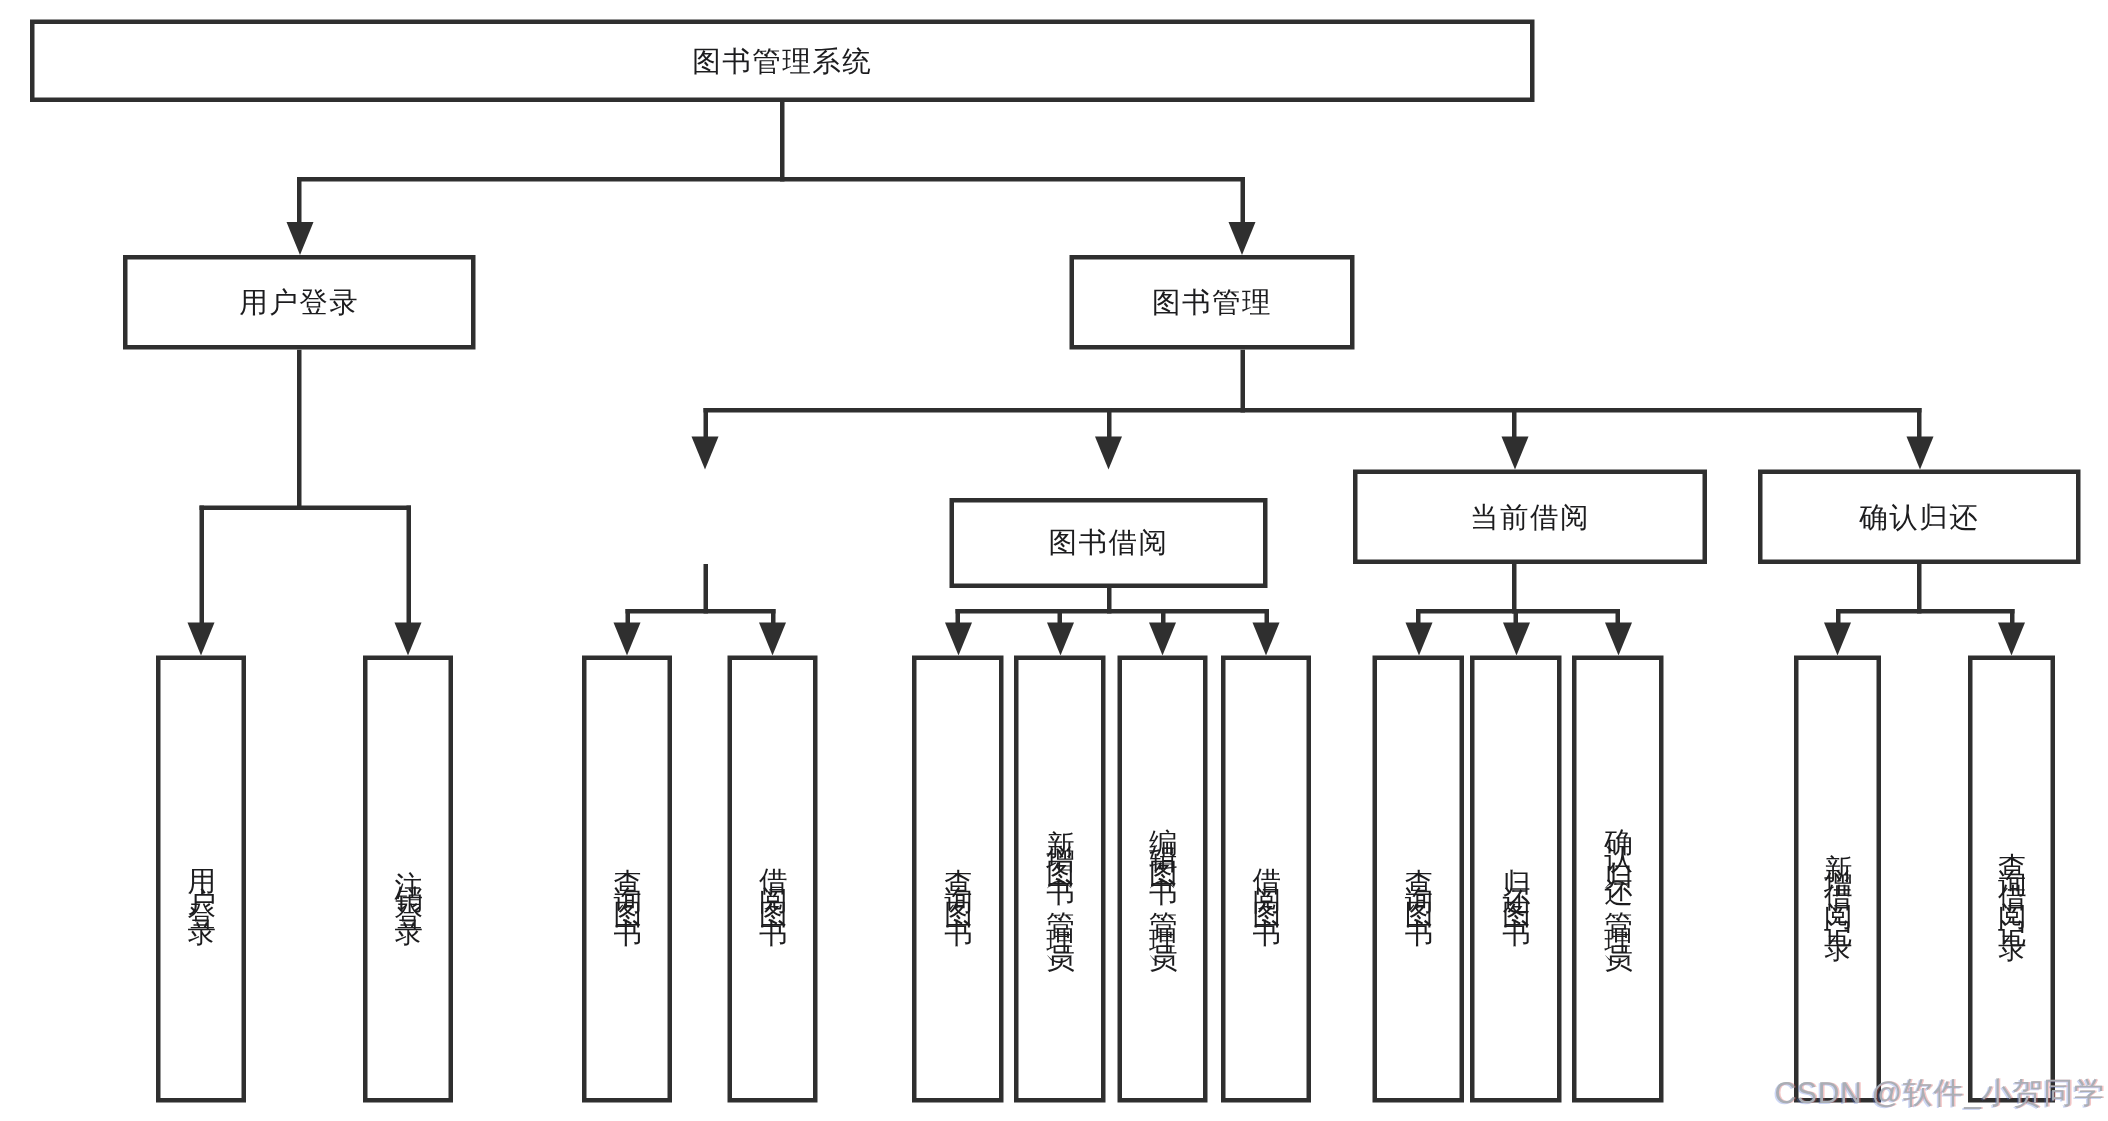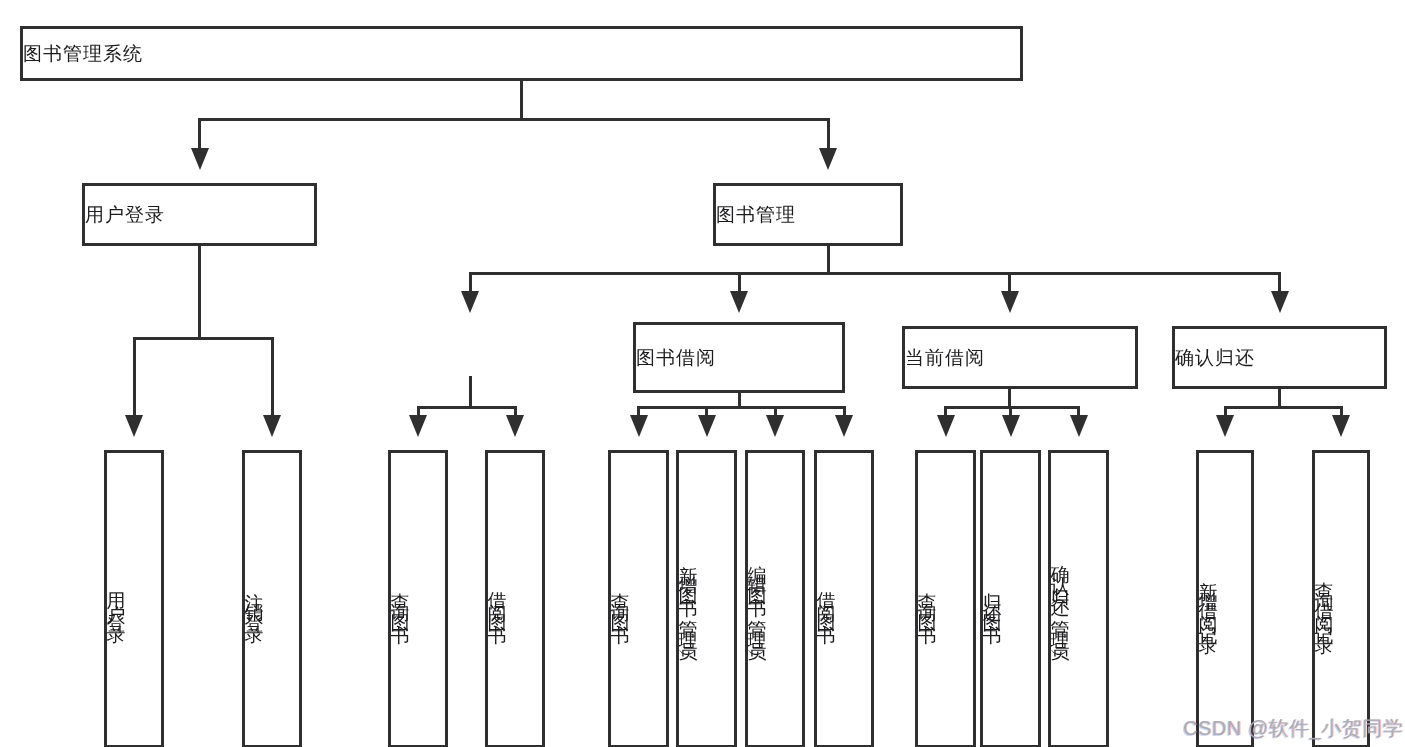--- a/index.html
+++ b/index.html
@@ -11,22 +11,21 @@
     overflow: hidden;
     font-family: "Liberation Sans", "DejaVu Sans", sans-serif;
   }
   .node {
     position: absolute;
     box-sizing: border-box;
     background: #ffffff;
     border: 3px solid var(--line, #2f2f2f);
     display: flex;
     align-items: center;
-    justify-content: flex-start;
-    margin-top: 13px;
+    justify-content: center;
   }
   .hlabel {
     font-size: 19px;
     color: var(--text, #1c1c1e);
     letter-spacing: 1px;
     white-space: nowrap;
   }
   .vlabel {
     writing-mode: vertical-rl;
     text-orientation: mixed;
@@ -123,21 +122,21 @@
     <span class="hlabel">图书管理系统</span>
   </div>
 
   <div class="node" style="left:82px; top:170px; width:235px; height:63px">
     <span class="hlabel">用户登录</span>
   </div>
   <div class="node" style="left:713px; top:170px; width:190px; height:63px">
     <span class="hlabel">图书管理</span>
   </div>
 
-  <div class="node" style="left:633px; top:309px; width:212px; height:71px">
+  <div class="node" style="left:633px; top:332px; width:212px; height:60px">
     <span class="hlabel">图书借阅</span>
   </div>
   <div class="node" style="left:902px; top:313px; width:236px; height:63px">
     <span class="hlabel">当前借阅</span>
   </div>
   <div class="node" style="left:1172px; top:313px; width:215px; height:63px">
     <span class="hlabel">确认归还</span>
   </div>
 
   <div class="node" style="left:104px; top:437px; width:60px; height:298px">

